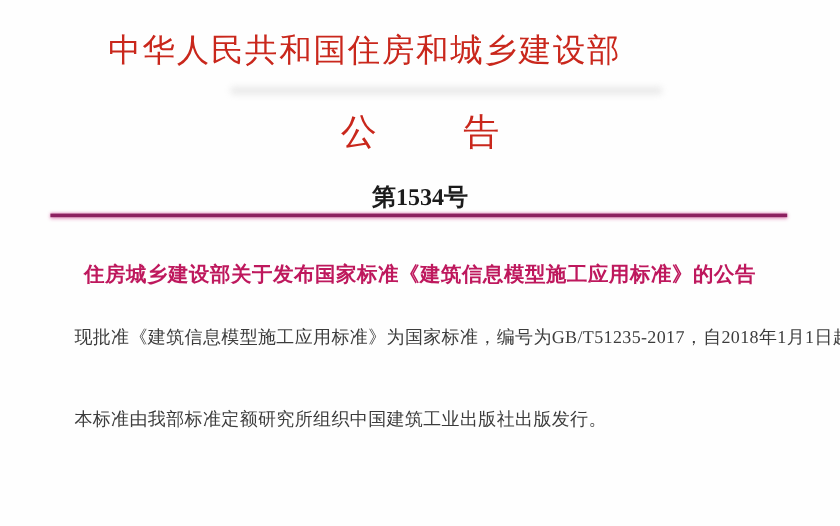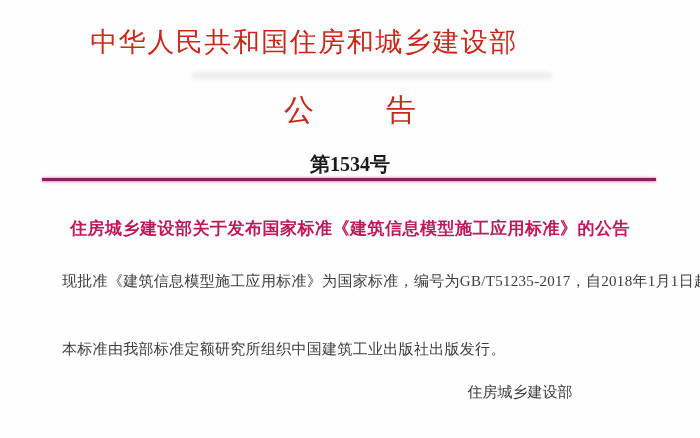--- a/index.html
+++ b/index.html
@@ -120,16 +120,15 @@
   <div class="doc-number">第1534号</div>
 
   <div class="divider-rule"></div>
 
   <div class="announcement-heading">住房城乡建设部关于发布国家标准《建筑信息模型施工应用标准》的公告</div>
 
   <div class="body-paragraph p1">现批准《建筑信息模型施工应用标准》为国家标准，编号为GB/T51235-2017，自2018年1月1日起实施。</div>
 
   <div class="body-paragraph p2">本标准由我部标准定额研究所组织中国建筑工业出版社出版发行。</div>
 
-  <div class="signature-block sig">住房城乡建设部</div>
 
 
 </div>
 
 </body></html>

